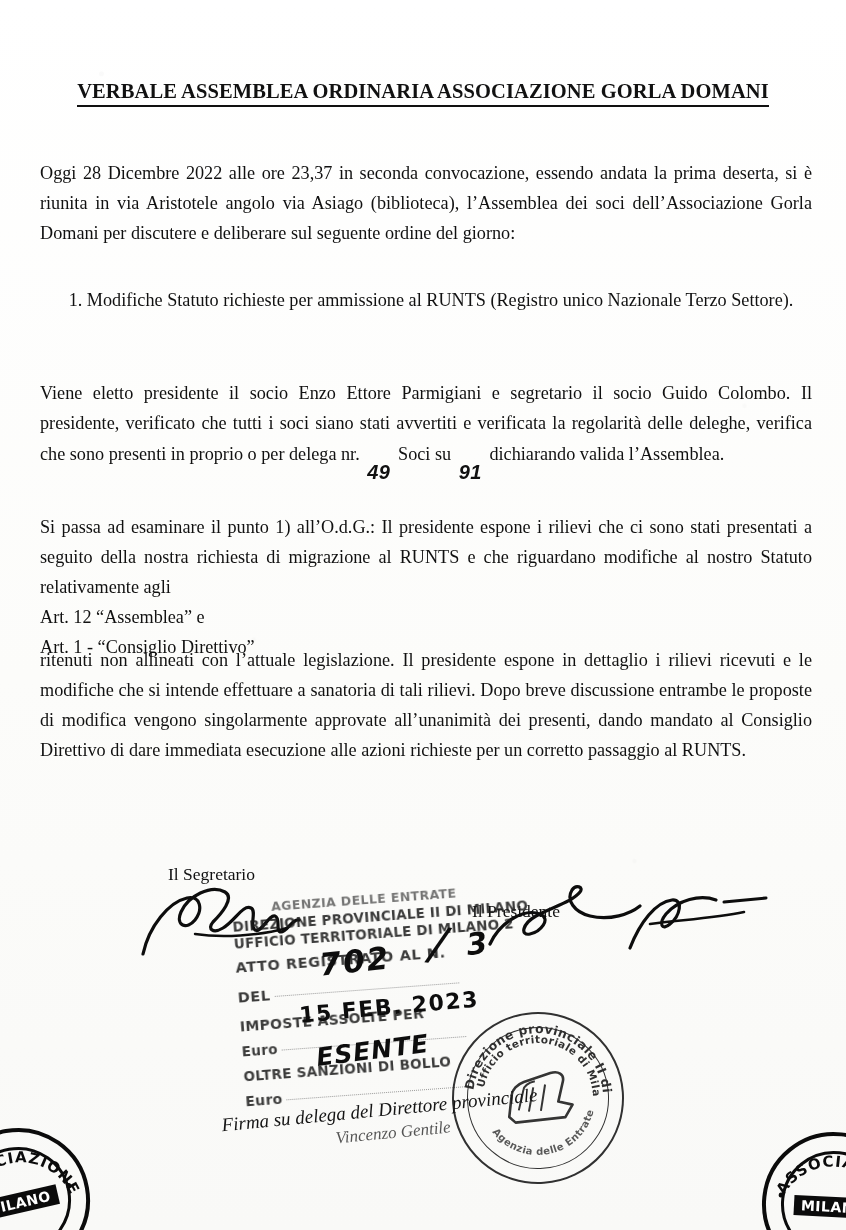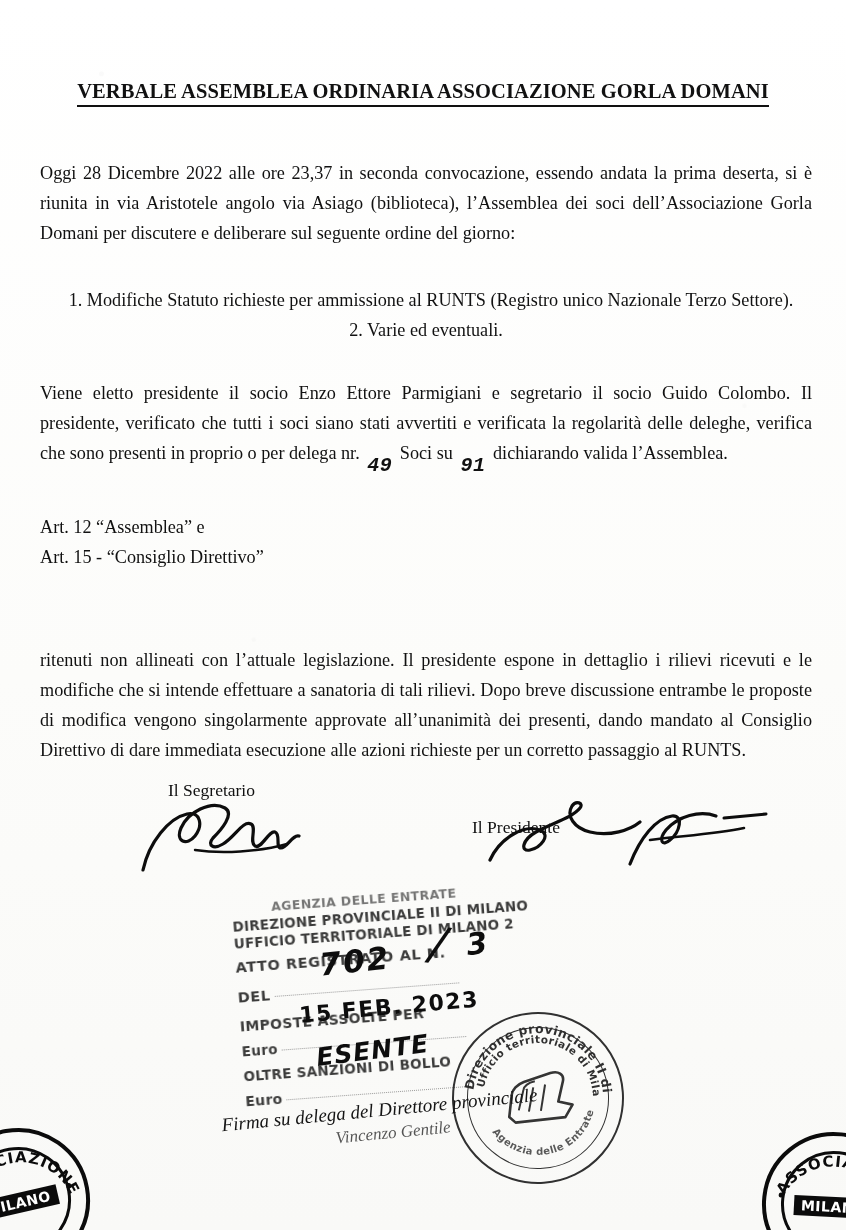--- a/index.html
+++ b/index.html
@@ -64,34 +64,34 @@
   .body-block.nojust { text-align: center; }
 
   .p1 { top: 158px; }
   .odg { top: 285px; }
   .odg .item-1 { text-indent: 10px; }
   .p-eletto { top: 378px; }
   .p-punto { top: 512px; }
   .p-ritenuti { top: 645px; }
 
   .hw {
-    font-family: Liberation Mono, monospace;
+    font-family: Liberation Sans, sans-serif;
     font-weight: 700;
     font-size: 20px;
     font-style: italic;
     letter-spacing: 0.5px;
     padding: 0 3px;
     position: relative;
-    top: 12px;
+    top: 19px;
   }
 
   
   .sig-row {
     position: absolute;
-    top: 780px;
+    top: 864px;
     left: 40px;
     width: 772px;
     height: 110px;
     text-align: right;
   }
   .sig-label {
     position: absolute;
     font-size: 17.5px;
   }
   .sig-label.seg { left: 128px; top: 0; }
@@ -291,34 +291,34 @@
   <div class="content">
 
     <div class="doc-title">
       <span class="t">VERBALE ASSEMBLEA ORDINARIA ASSOCIAZIONE GORLA DOMANI</span>
     </div>
 
     <div class="body-block p1">Oggi 28 Dicembre 2022  alle ore 23,37 in seconda convocazione, essendo andata la prima deserta, si è riunita in via Aristotele angolo via Asiago (biblioteca), l’Assemblea dei soci dell’Associazione Gorla Domani per discutere e deliberare sul seguente ordine del giorno:</div>
 
     <div class="body-block odg nojust">
       <div class="item-1">1. Modifiche Statuto richieste per ammissione al RUNTS (Registro unico Nazionale Terzo Settore).</div>
-      <div>2. Varie ed eventuali.</div>
     </div>
 
     <div class="body-block p-eletto">
       <span>Viene eletto presidente il socio Enzo Ettore Parmigiani e segretario il socio Guido Colombo. Il presidente, verificato che tutti i soci siano stati avvertiti e verificata la regolarità delle deleghe, verifica che sono presenti in proprio o per delega nr.</span>
       <span class="hw">49</span>
       <span>Soci su</span>
       <span class="hw">91</span>
       <span>dichiarando valida l’Assemblea.</span>
     </div>
 
     <div class="body-block p-punto">
+      <div>Si passa ad esaminare il punto 1) all’O.d.G.: Il presidente espone i rilievi che ci sono stati presentati a seguito della nostra richiesta di migrazione al RUNTS e che riguardano modifiche al nostro Statuto relativamente agli</div>
       <div class="nojust" style="text-align:left">Art. 12 “Assemblea” e</div>
-      <div class="nojust" style="text-align:left">Art. 15 - “Consiglio Direttivo”</div>
+      <div class="nojust" style="text-align:left">Art. 1 - “Consiglio Direttivo”</div>
     </div>
 
     <div class="body-block p-ritenuti">
       <div>ritenuti non allineati con l’attuale legislazione. Il presidente espone in dettaglio i rilievi ricevuti e le modifiche che si intende effettuare a sanatoria di tali rilievi. Dopo breve discussione entrambe le proposte di modifica vengono singolarmente approvate all’unanimità dei presenti, dando mandato al Consiglio Direttivo di dare immediata esecuzione alle azioni richieste per un corretto passaggio al RUNTS.</div>
     </div>
 
     <div class="sig-row">
       <div class="sig-label seg">Il Segretario</div>
       <div class="sig-label pres">Il Presidente</div>
 

